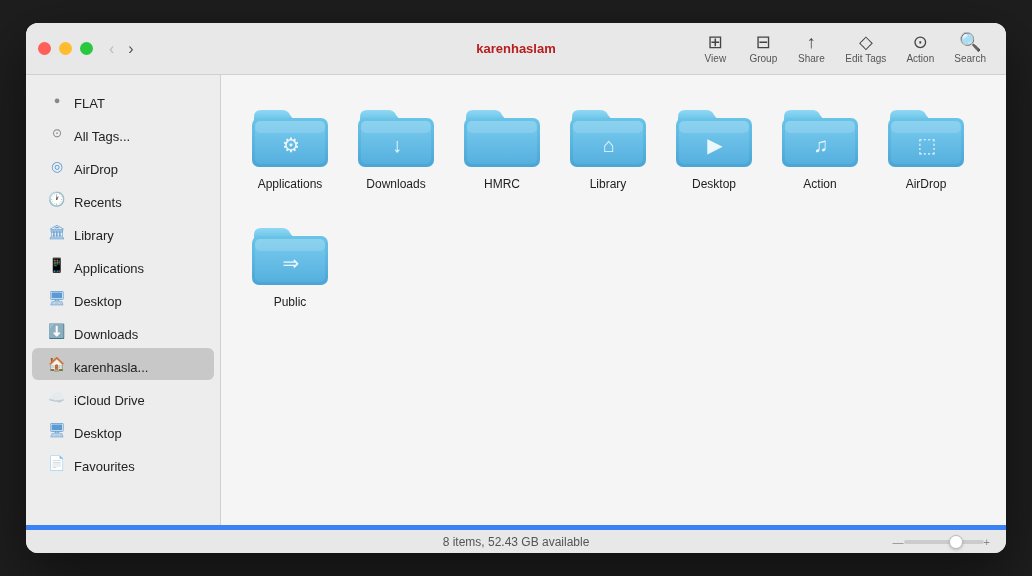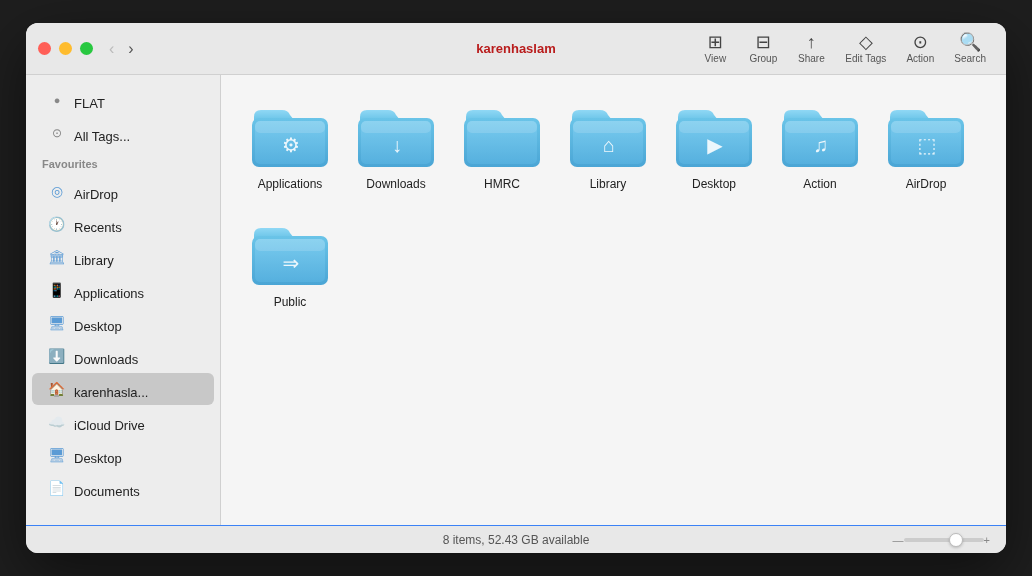--- a/index.html
+++ b/index.html
@@ -186,21 +186,21 @@
       font-size: 12px;
       color: #222;
       text-align: center;
       margin-top: 6px;
       word-break: break-word;
     }
     
     .statusbar {
       height: 28px;
       background: #e8e8e8;
-      border-top: 1px solid #3b82f6;
+      border-top: 5px solid #3b82f6;
       display: flex;
       align-items: center;
       justify-content: center;
       position: relative;
       flex-shrink: 0;
     }
     .statusbar-text {
       font-size: 12px;
       color: #555;
     }
@@ -284,21 +284,20 @@
 
       <div class="sidebar-item">
         <span class="si-icon" style="color:#888;font-size:11px;">●</span>
         <span class="si-label">FLAT</span>
       </div>
       <div class="sidebar-item">
         <span class="si-icon gray" style="font-size:12px;">⊙</span>
         <span class="si-label">All Tags...</span>
       </div>
 
-      <div class="sidebar-section-label">Favourites</div>
 
       <div class="sidebar-item">
         <span class="si-icon" style="color:#5b9bd5;font-size:14px;">◎</span>
         <span class="si-label">AirDrop</span>
       </div>
       <div class="sidebar-item">
         <span class="si-icon" style="color:#5b9bd5;font-size:14px;">🕐</span>
         <span class="si-label">Recents</span>
       </div>
       <div class="sidebar-item">
@@ -326,21 +325,21 @@
       <div class="sidebar-item">
         <span class="si-icon" style="color:#5b9bd5;font-size:14px;">☁️</span>
         <span class="si-label">iCloud Drive</span>
       </div>
       <div class="sidebar-item">
         <span class="si-icon" style="color:#5b9bd5;font-size:14px;">🖥</span>
         <span class="si-label">Desktop</span>
       </div>
       <div class="sidebar-item">
         <span class="si-icon" style="color:#5b9bd5;font-size:14px;">📄</span>
-        <span class="si-label">Documents</span>
+        <span class="si-label">Favourites</span>
       </div>
     </div>
 
     <div class="file-area">
       <div class="file-grid">
       <div class="file-item">
     <div class="folder-icon">
       <svg width="80" height="70" viewBox="0 0 80 70" xmlns="http://www.w3.org/2000/svg">
         <defs>
           <linearGradient id="bodyGradApplications" x1="0" y1="0" x2="0" y2="1">

